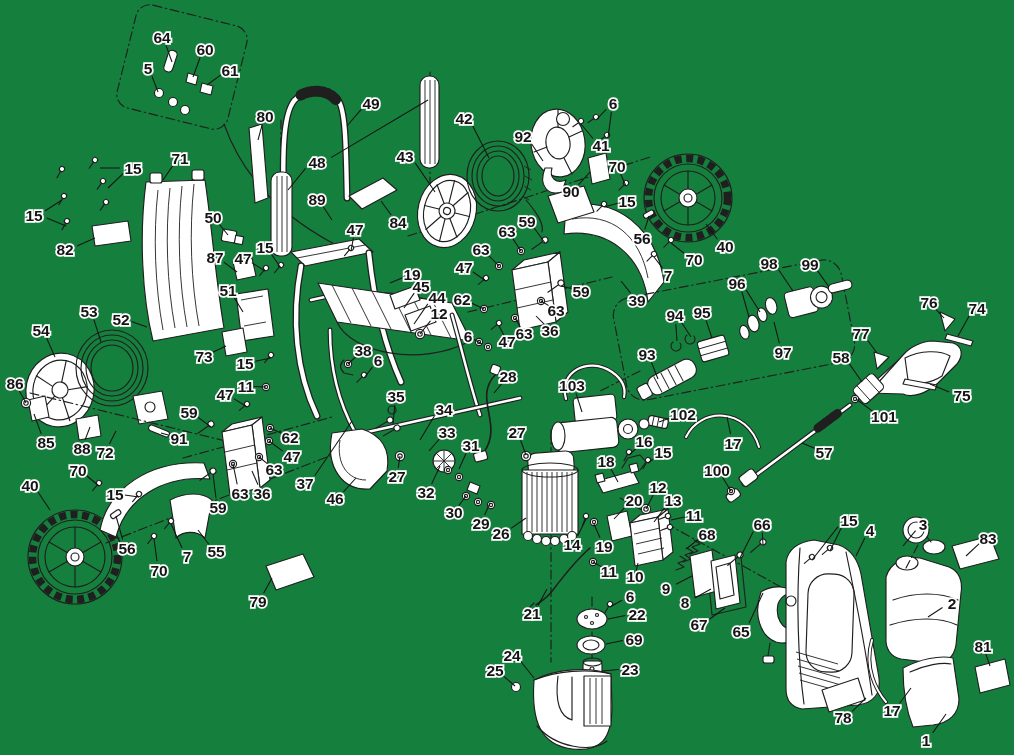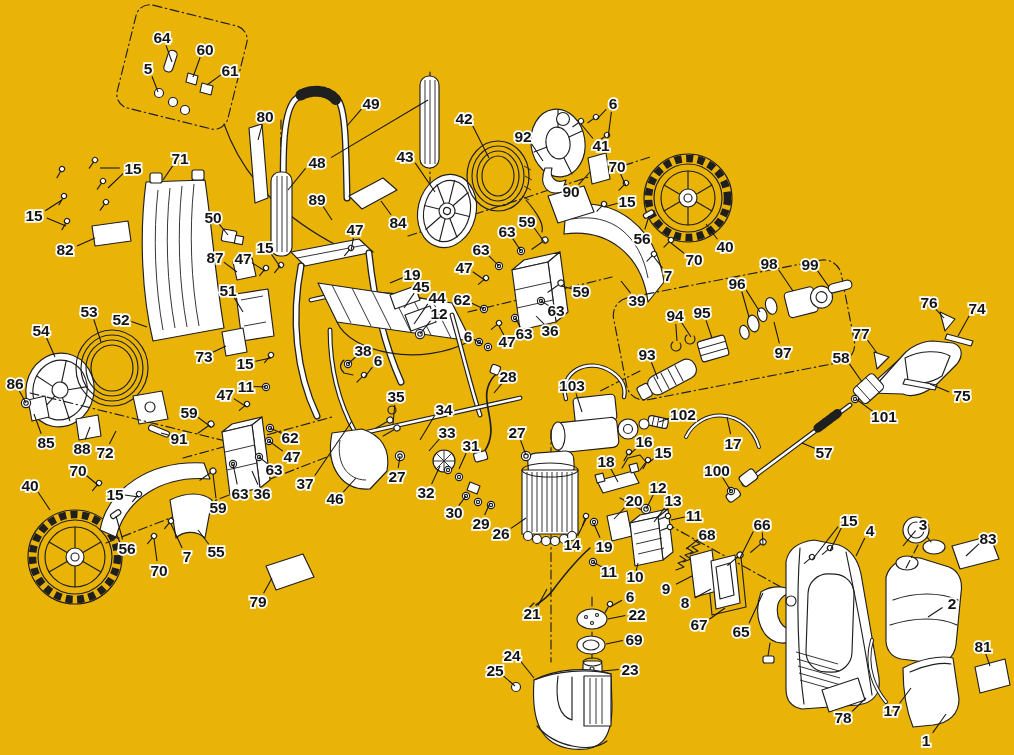--- a/index.html
+++ b/index.html
@@ -1,16 +1,16 @@
 <!DOCTYPE html>
 <html><head>
 <meta charset="utf-8">
 <style>
   html,body{margin:0;padding:0;background:#e8e8e8;font-family:"Liberation Sans",sans-serif}
-  .stage{position:relative;width:1014px;height:755px;background:#eab308;overflow:hidden;margin:0 auto}
+  .stage{position:relative;width:1014px;height:755px;background:#15803d;overflow:hidden;margin:0 auto}
   svg{position:absolute;inset:0;display:block}
   .ln{fill:none;stroke:#1f1f1f;stroke-width:1.15;stroke-linecap:round;stroke-linejoin:round}
   .fw{fill:#ffffff;stroke:#1f1f1f;stroke-width:1.15;stroke-linejoin:round}
   .dd{stroke-dasharray:9 3.5 1.5 3.5}
   .to{fill:none;stroke:#1f1f1f;stroke-width:7;stroke-linecap:round}
   .ti{fill:none;stroke:#ffffff;stroke-width:4.4;stroke-linecap:round}
   .th{fill:none;stroke:#1f1f1f;stroke-width:4.8;stroke-linecap:round}
   .tih{fill:none;stroke:#ffffff;stroke-width:2.5;stroke-linecap:round}
   .tread{fill:none;stroke:#1f1f1f;stroke-width:7.5;stroke-dasharray:7 4.5}
   .grip{fill:none;stroke:#1f1f1f;stroke-width:11;stroke-linecap:round;stroke-dasharray:2.2 2.2}

